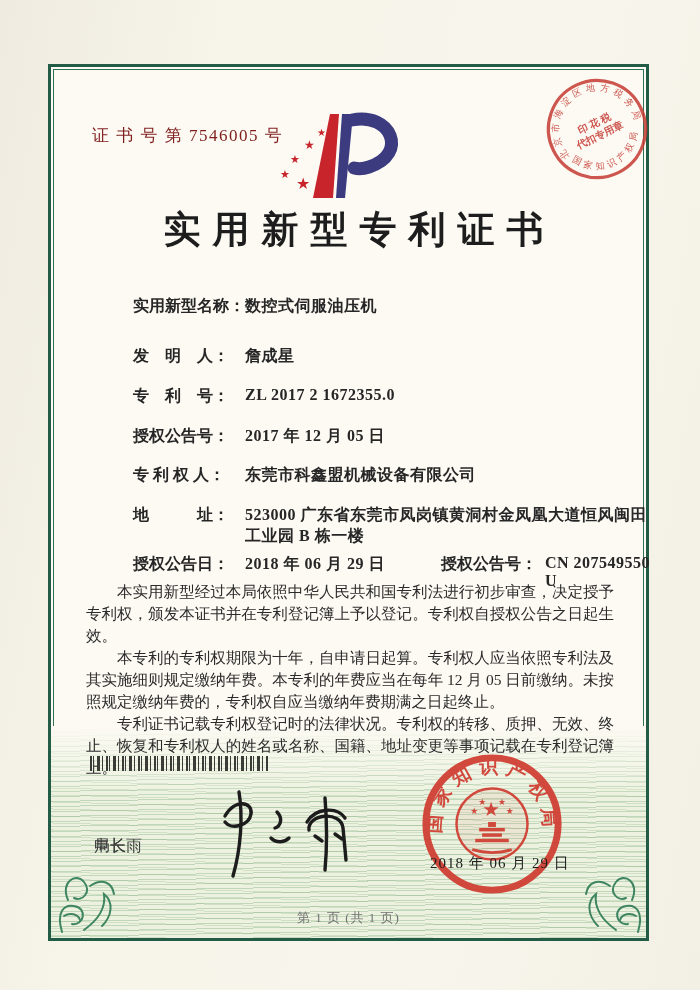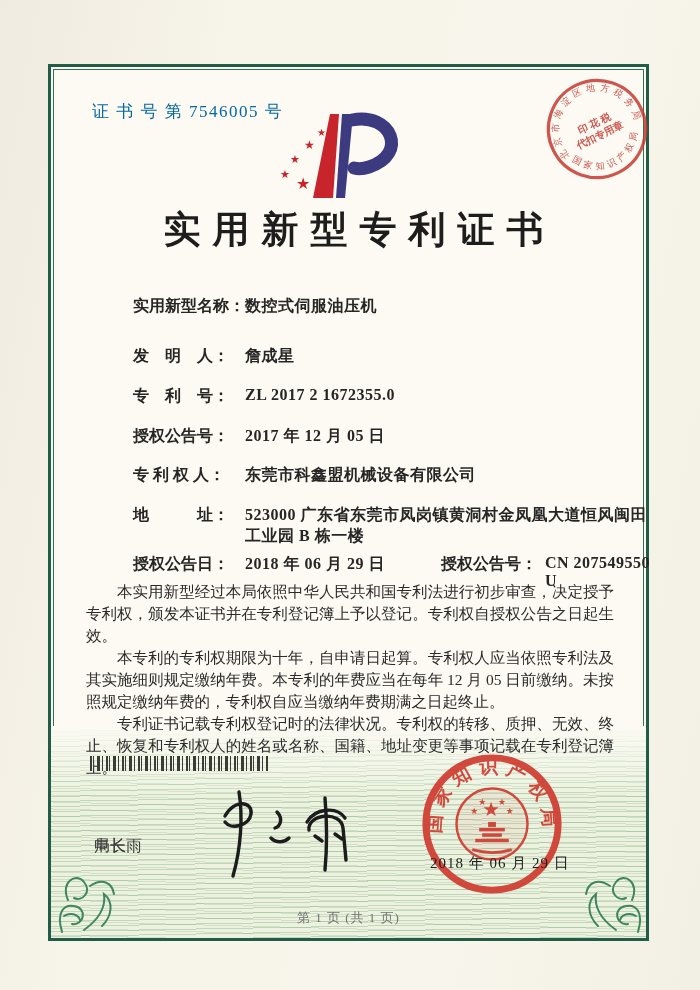--- a/index.html
+++ b/index.html
@@ -16,21 +16,21 @@
     content:"";position:absolute;inset:2px;border:1px solid #2e7054;pointer-events:none;
   }
   .band{
     position:absolute;left:51px;top:726px;width:595px;height:212px;z-index:0;
     background-image:
       linear-gradient(180deg,#fcfaf3 0%,rgba(252,250,243,0) 34%),
       repeating-linear-gradient(179deg,rgba(96,152,96,.30) 0 1px,rgba(0,0,0,0) 1px 5px),
       repeating-linear-gradient(181.5deg,rgba(96,152,96,.20) 0 1px,rgba(0,0,0,0) 1px 7px);
     background-color:#ecf2df;
   }
-  .cert-no{position:absolute;left:92px;top:100px;font-size:17px;letter-spacing:1.5px;color:#0369a1;z-index:2;}
+  .cert-no{position:absolute;left:92px;top:124px;font-size:17px;letter-spacing:1.5px;color:#7f1d1d;z-index:2;}
   .logo{position:absolute;left:273px;top:110px;z-index:2;}
   .title{
     position:absolute;left:48px;top:205px;width:611px;text-align:center;z-index:2;
     font-size:37px;font-weight:600;letter-spacing:12px;text-indent:12px;color:#1d1d1d;
   }
   .fields{position:absolute;left:88px;top:296px;width:528px;z-index:2;}
   .field-row{position:absolute;display:flex;font-weight:600;font-size:16px;color:#262626;width:100%;margin-left:45px;}
   .field-label{min-width:112px;flex-shrink:0;}
   .field-value{letter-spacing:.5px;white-space:pre-line;}
   .r1{top:0;} .r2{top:50px;} .r3{top:90px;} .r4{top:130px;} .r5{top:169px;} .r6{top:209px;} .r7{top:258px;}

